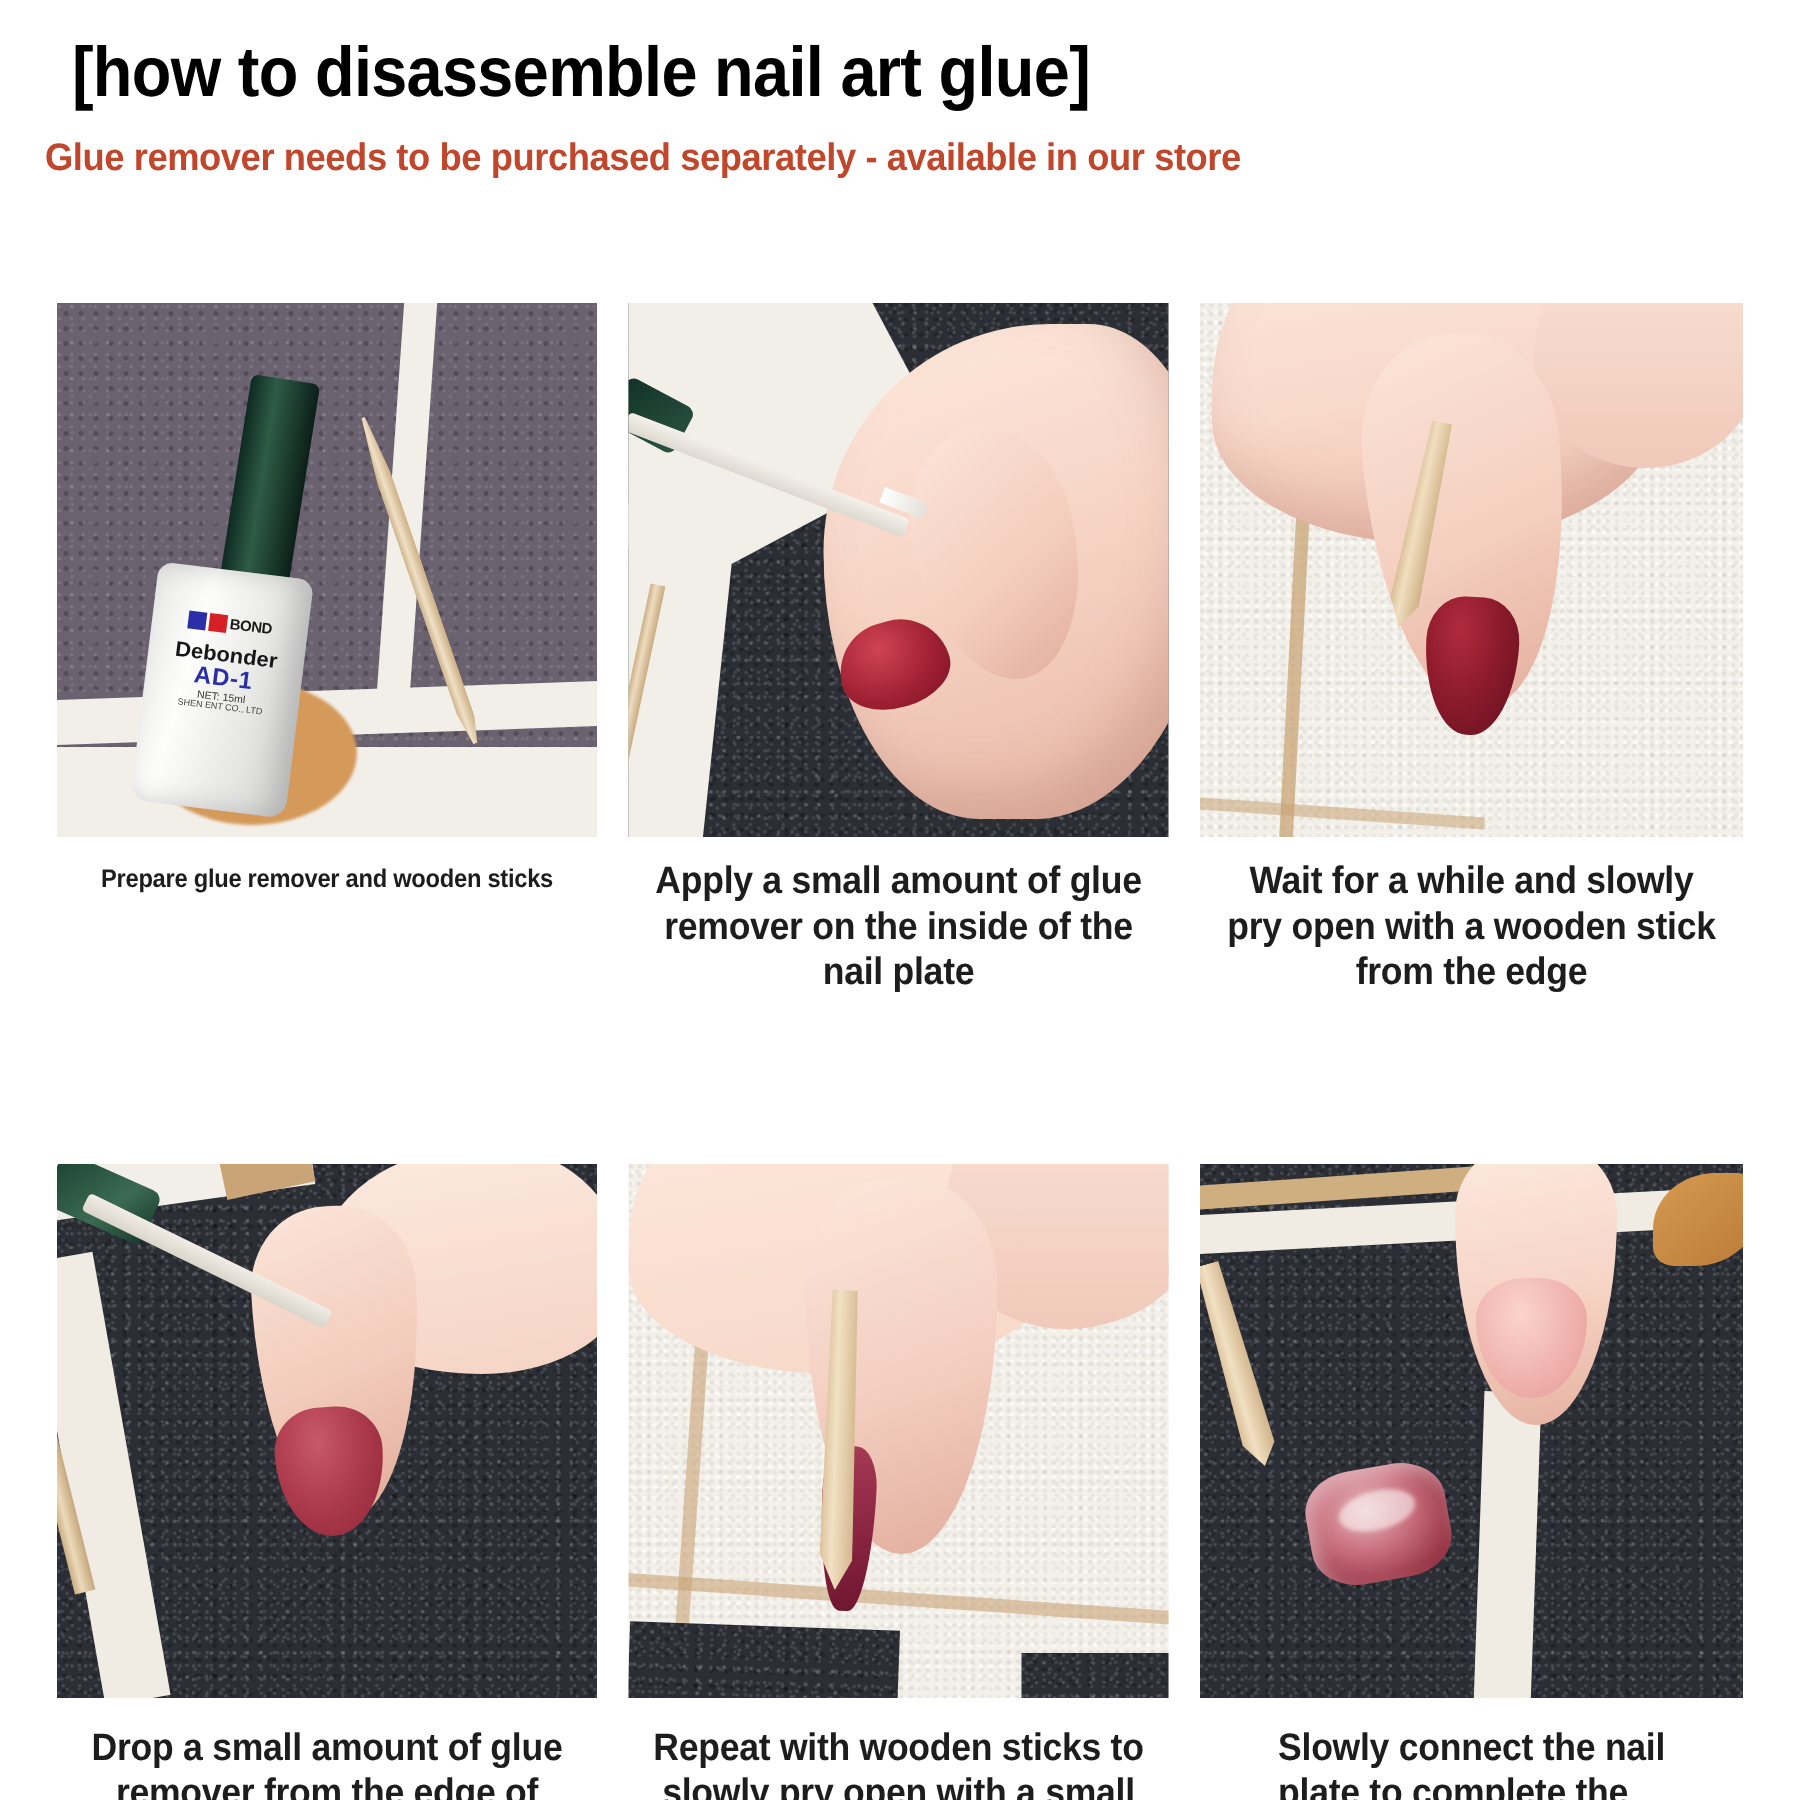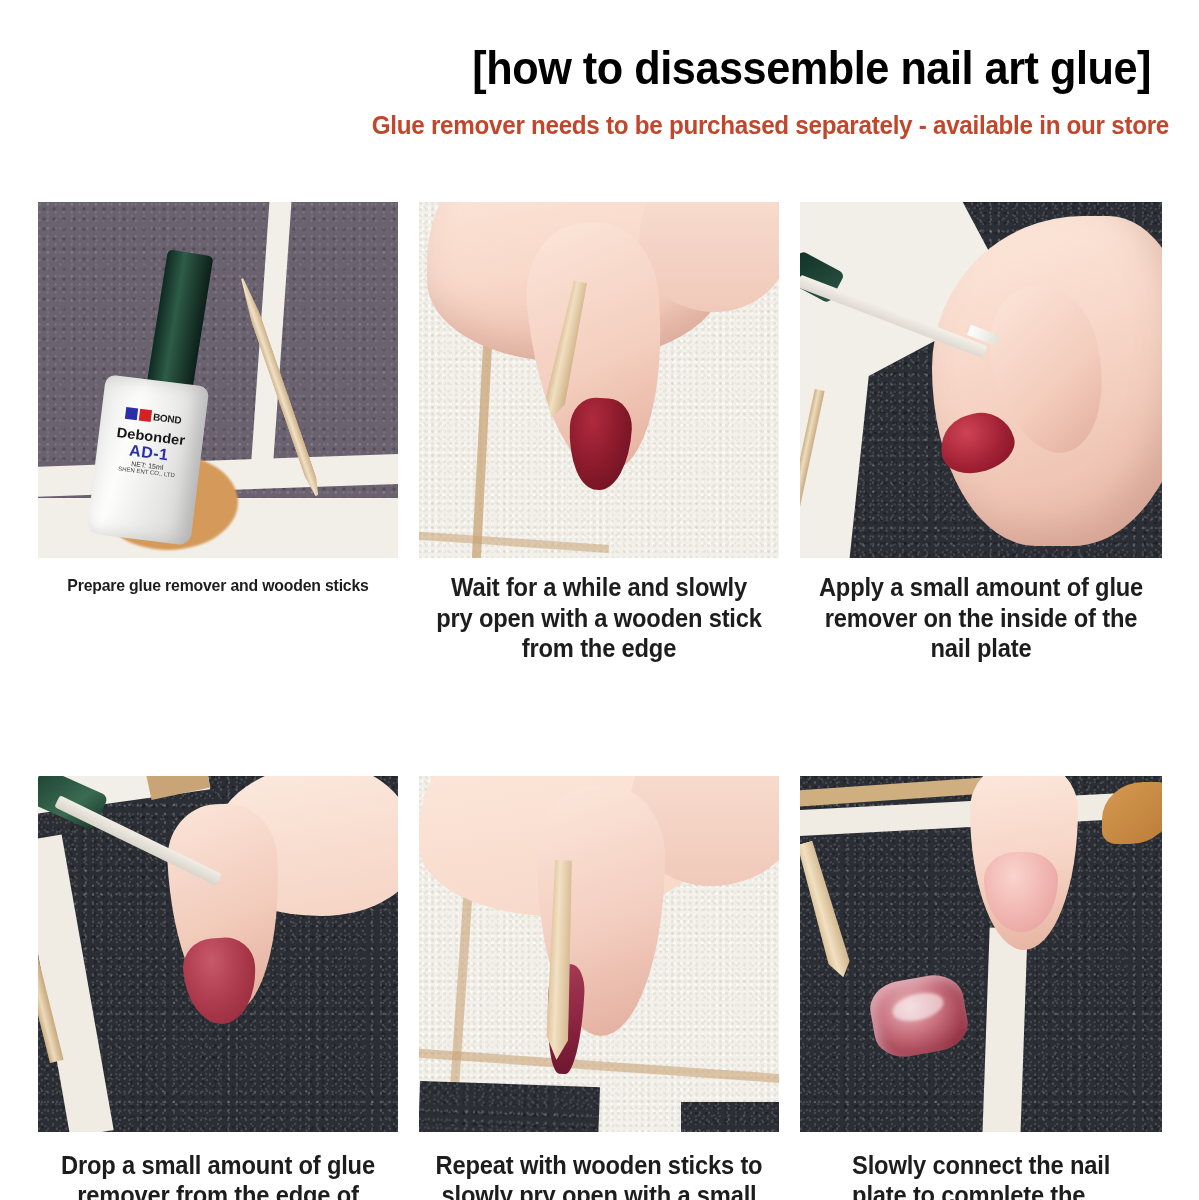--- a/index.html
+++ b/index.html
@@ -11,21 +11,21 @@
     overflow: hidden;
   }
   .page {
     position: relative;
     width: 1199px;
     height: 1200px;
     background: #ffffff;
   }
 
   
-  .header { padding-top: 42px; text-align: right; }
+  .header { padding-top: 22px; text-align: left; }
   .title {
     font-size: 47px;
     font-weight: 700;
     color: #000000;
     letter-spacing: -0.5px;
     line-height: 1.12;
     transform: scaleX(0.92);
   }
   .subtitle {
     margin-top: 16px;
@@ -358,50 +358,50 @@
             <div class="p1-code">AD-1</div>
             <div class="p1-net">NET: 15ml</div>
             <div class="p1-mfr">SHEN ENT CO., LTD</div>
           </div>
         </div>
       </div>
       <div class="caption cap-small">Prepare glue remover and wooden sticks</div>
     </div>
 
     <div class="cell">
-      <div class="photo towel">
-        <div class="strip-tan" style="left:60px; top:80px; width:9px; height:280px; transform:rotate(3deg); opacity:.75;"></div>
-        <div class="strip-tan" style="left:78px; top:78px; width:230px; height:8px; transform:rotate(-16deg); opacity:.6;"></div>
-        <div class="strip-tan" style="left:-10px; top:336px; width:200px; height:8px; transform:rotate(4deg); opacity:.55;"></div>
-        <div class="p3-hand"></div>
-        <div class="p3-hand2"></div>
-        <div class="p3-finger"></div>
-        <div class="p3-nail"></div>
-        <div class="p3-stick"></div>
-      </div>
-      <div class="caption cap-big">Wait for a while and slowly pry open with a wooden stick from the edge</div>
-    </div>
-
-    <div class="cell">
       <div class="photo leather-dark">
         <div class="strip" style="left:-40px; top:-40px; width:220px; height:200px; transform:rotate(-28deg);"></div>
         <div class="strip-tan" style="left:150px; top:96px; width:60px; height:60px; border-radius:8px; transform:rotate(20deg);"></div>
         <div class="strip" style="left:-20px; top:128px; width:220px; height:14px; transform:rotate(-4deg);"></div>
         <div class="strip" style="left:-30px; top:150px; width:90px; height:210px; transform:rotate(6deg);"></div>
         <div class="p2-stick"></div>
         <div class="p2-hand"></div>
         <div class="p2-finger2"></div>
         <div class="p2-nail"></div>
         <div class="p2-capbit"></div>
         <div class="p2-brush"></div>
         <div class="p2-brush-tip"></div>
       </div>
       <div class="caption cap-big">Apply a small amount of glue remover on the inside of the nail plate</div>
     </div>
 
+    <div class="cell">
+      <div class="photo towel">
+        <div class="strip-tan" style="left:60px; top:80px; width:9px; height:280px; transform:rotate(3deg); opacity:.75;"></div>
+        <div class="strip-tan" style="left:78px; top:78px; width:230px; height:8px; transform:rotate(-16deg); opacity:.6;"></div>
+        <div class="strip-tan" style="left:-10px; top:336px; width:200px; height:8px; transform:rotate(4deg); opacity:.55;"></div>
+        <div class="p3-hand"></div>
+        <div class="p3-hand2"></div>
+        <div class="p3-finger"></div>
+        <div class="p3-nail"></div>
+        <div class="p3-stick"></div>
+      </div>
+      <div class="caption cap-big">Wait for a while and slowly pry open with a wooden stick from the edge</div>
+    </div>
+
     <div class="cell cell-row2">
       <div class="photo leather-dark">
         <div class="p4-white-strip"></div>
         <div class="strip" style="left:-10px; top:-18px; width:180px; height:44px; transform:rotate(-8deg);"></div>
         <div class="strip-tan" style="left:110px; top:-10px; width:60px; height:28px; transform:rotate(-12deg);"></div>
         <div class="p4-stick"></div>
         <div class="p4-hand"></div>
         <div class="p4-finger"></div>
         <div class="p4-nail"></div>
         <div class="p4-capbit"></div>

